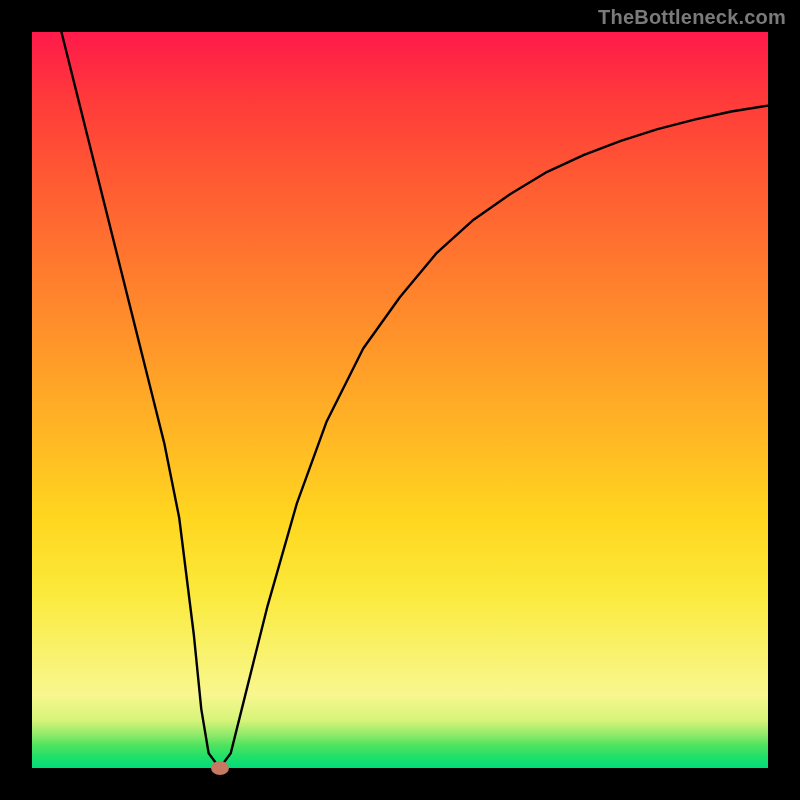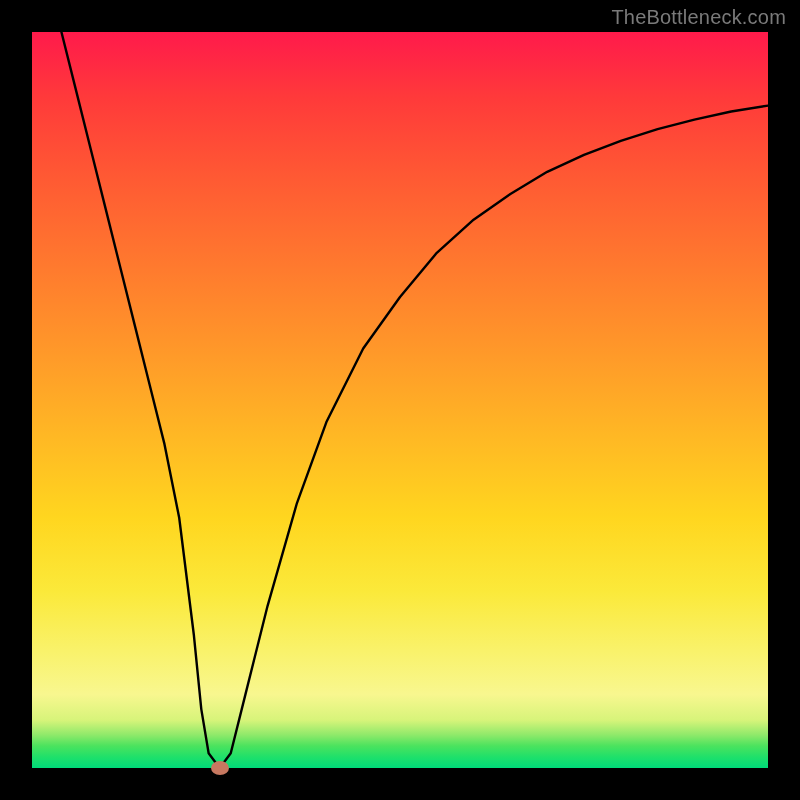--- a/index.html
+++ b/index.html
@@ -42,21 +42,21 @@
       #1fe06a 98.5%,
       #00db7a 100%
     );
   }
   .watermark {
     position: absolute;
     top: 6px;
     right: 14px;
     color: #7a7a7a;
     font-size: 20px;
-    font-weight: 400;
+    font-weight: 700;
     letter-spacing: 0.2px;
     user-select: none;
   }
   svg.curve {
     position: absolute;
     left: 0;
     top: 0;
     width: 736px;
     height: 736px;
     overflow: visible;

